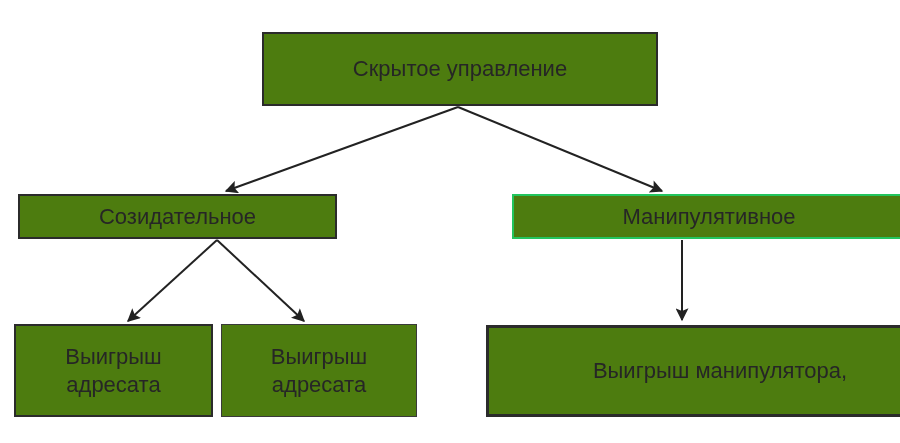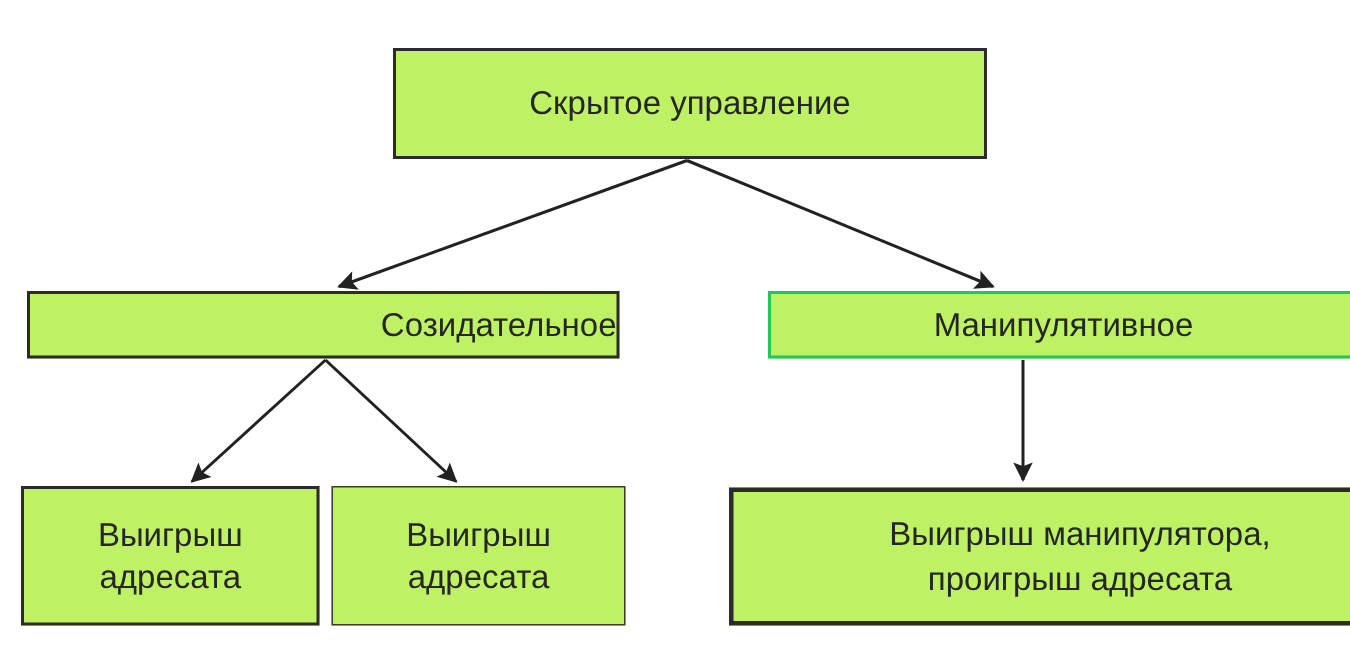--- a/index.html
+++ b/index.html
@@ -20,42 +20,41 @@
     position: absolute;
     left: 0;
     top: 0;
     width: 900px;
     height: 443px;
     z-index: 1;
   }
   .node {
     position: absolute;
     box-sizing: border-box;
-    background: #bef264;
+    background: #4d7c0f;
     display: flex;
     flex-direction: column;
     align-items: center;
     justify-content: center;
     text-align: center;
     font-size: 22px;
     line-height: 28px;
     z-index: 2;
   }
   .node span { display: block; white-space: nowrap; }
 
   .node-root {
     left: 262px; top: 32px;
     width: 396px; height: 74px;
     border: 2px solid #2b2b2b;
   }
   .node-creative {
     left: 18px; top: 194px;
-    width: 395px; height: 45px;
+    width: 319px; height: 45px;
     border: 2px solid #2b2b2b;
-    align-items: flex-end;
   }
   .node-manipulative {
     left: 512px; top: 194px;
     width: 394px; height: 45px;
     border: 2px solid #22c55e;
   }
   .node-win-both {
     left: 14px; top: 324px;
     width: 199px; height: 93px;
     border: 2px solid #2b2b2b;
@@ -109,16 +108,15 @@
     <span>адресата</span>
   </div>
 
   <div class="node node-win-addressee">
     <span>Выигрыш</span>
     <span>адресата</span>
   </div>
 
   <div class="node node-win-manipulator">
     <span>Выигрыш манипулятора,</span>
-    <span>проигрыш адресата</span>
   </div>
 
 </div>
 
 </body></html>

